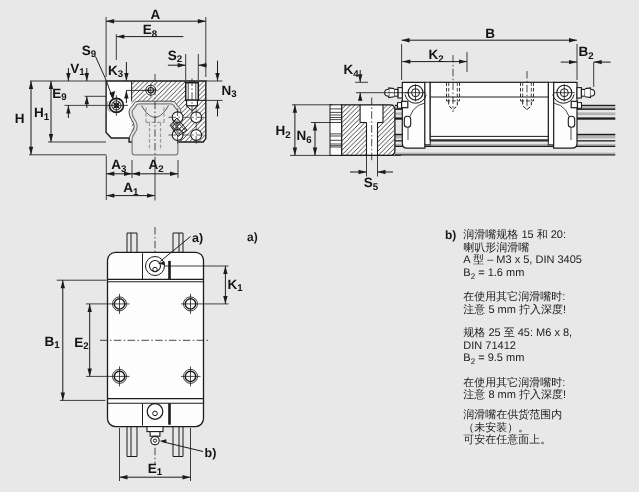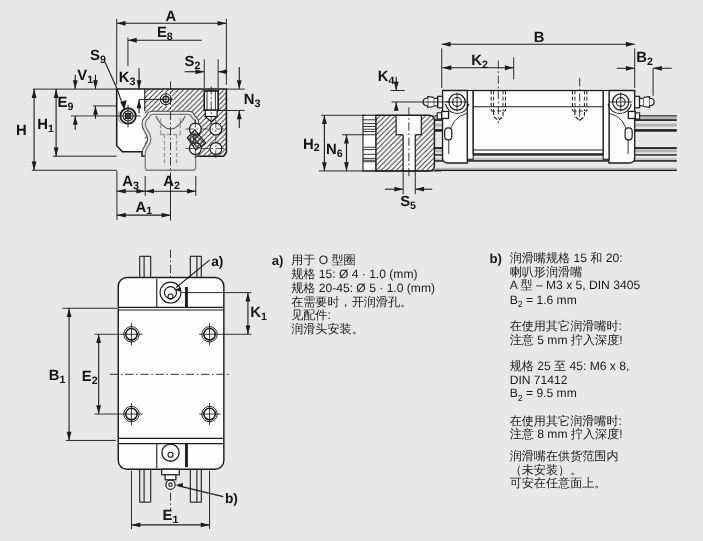--- a/index.html
+++ b/index.html
@@ -351,21 +351,20 @@
 <line x1="119.5" y1="428" x2="119.5" y2="481" stroke="#1c1c1c" stroke-width="0.85" stroke-linecap="butt"></line>
 <line x1="190.5" y1="428" x2="190.5" y2="481" stroke="#1c1c1c" stroke-width="0.85" stroke-linecap="butt"></line>
 <line x1="119.5" y1="477.2" x2="190.5" y2="477.2" stroke="#1c1c1c" stroke-width="1.0" stroke-linecap="butt"></line>
 <polygon points="119.5,477.2 127.5,475.0 127.5,479.4" fill="#1c1c1c"></polygon>
 <polygon points="190.5,477.2 182.5,475.0 182.5,479.4" fill="#1c1c1c"></polygon>
 <text x="155" y="472.5" font-family="Liberation Sans, sans-serif" font-size="13.5" font-weight="700" fill="#141414" text-anchor="middle">E<tspan font-size="9.7" dy="2.6">1</tspan></text>
     </svg>
 <div class="note" style="left:247px;top:231px;width:175px;">
 <div class="row">
         <b>a)</b>
-        <div>用于 O 型圈<br>规格 15: Ø 4 · 1.0 (mm)<br>规格 20-45: Ø 5 · 1.0 (mm)<br>在需要时，开润滑孔。<br>见配件:<br>润滑头安装。</div>
       </div>
 </div>
 <div class="note" style="left:445px;top:229px;width:150px;">
 <div class="row">
         <b>b)</b>
         <div>润滑嘴规格 15 和 20:<br>喇叭形润滑嘴<br>A 型 – M3 x 5, DIN 3405<br>B<sub>2</sub> = 1.6 mm<br><span class="gap"></span>在使用其它润滑嘴时:<br>注意 5 mm 拧入深度!<br><span class="gap2"></span>规格 25 至 45: M6 x 8,<br>DIN 71412<br>B<sub>2</sub> = 9.5 mm<br><span class="gap"></span>在使用其它润滑嘴时:<br>注意 8 mm 拧入深度!<br><span class="gap"></span>润滑嘴在供货范围内<br>（未安装）。<br>可安在任意面上。</div>
       </div>
 </div>
 </div>
 </body></html>

